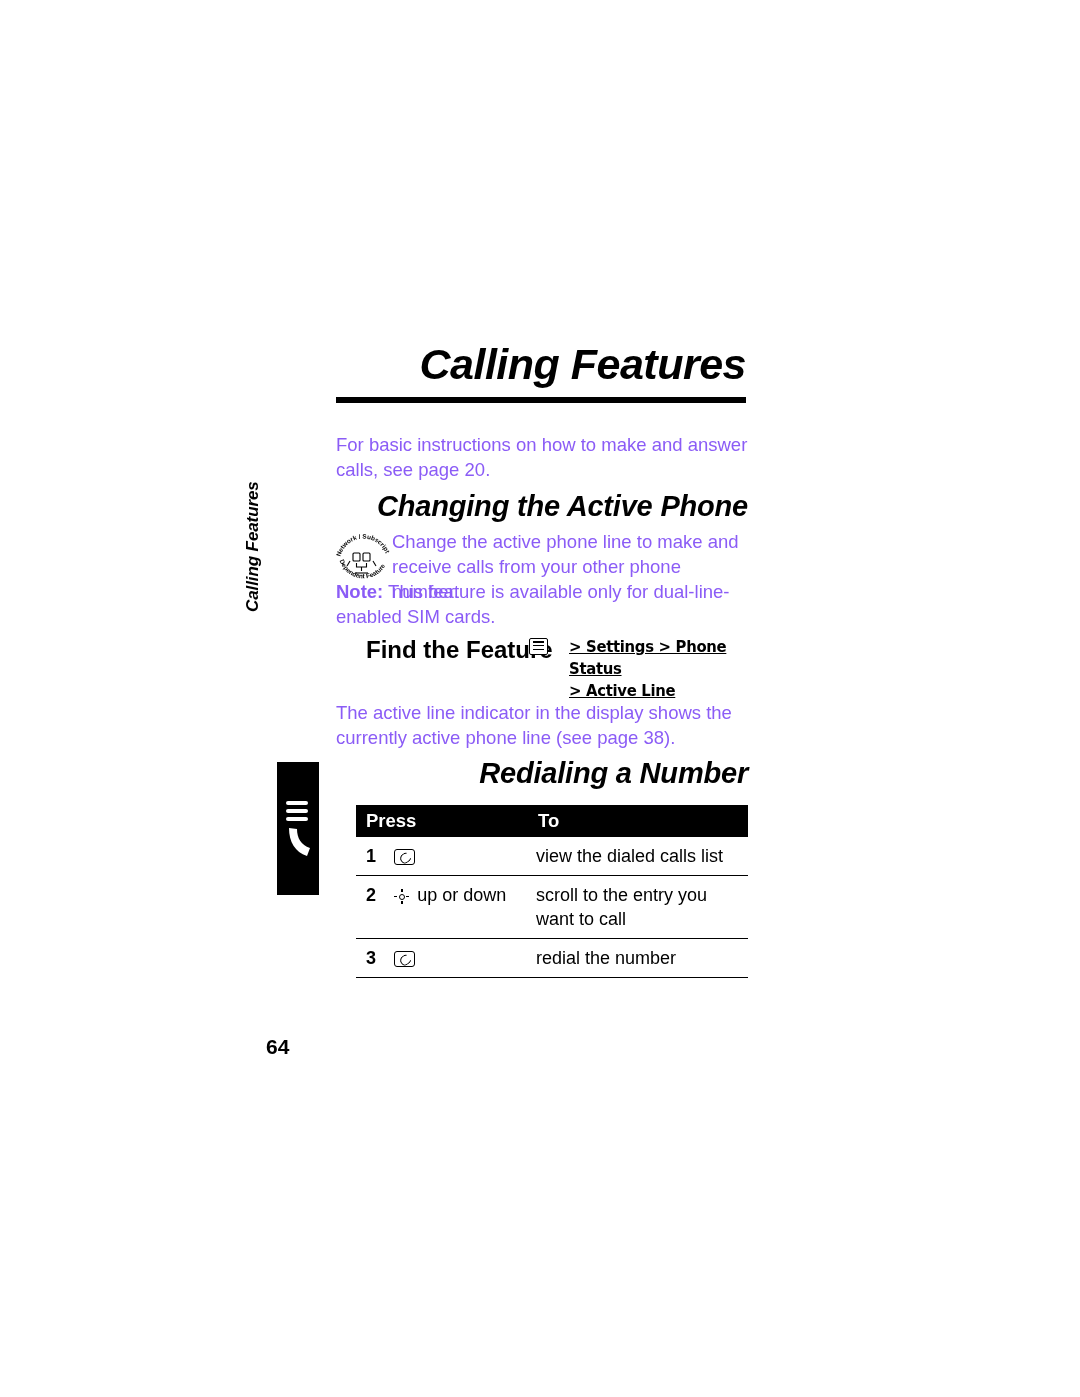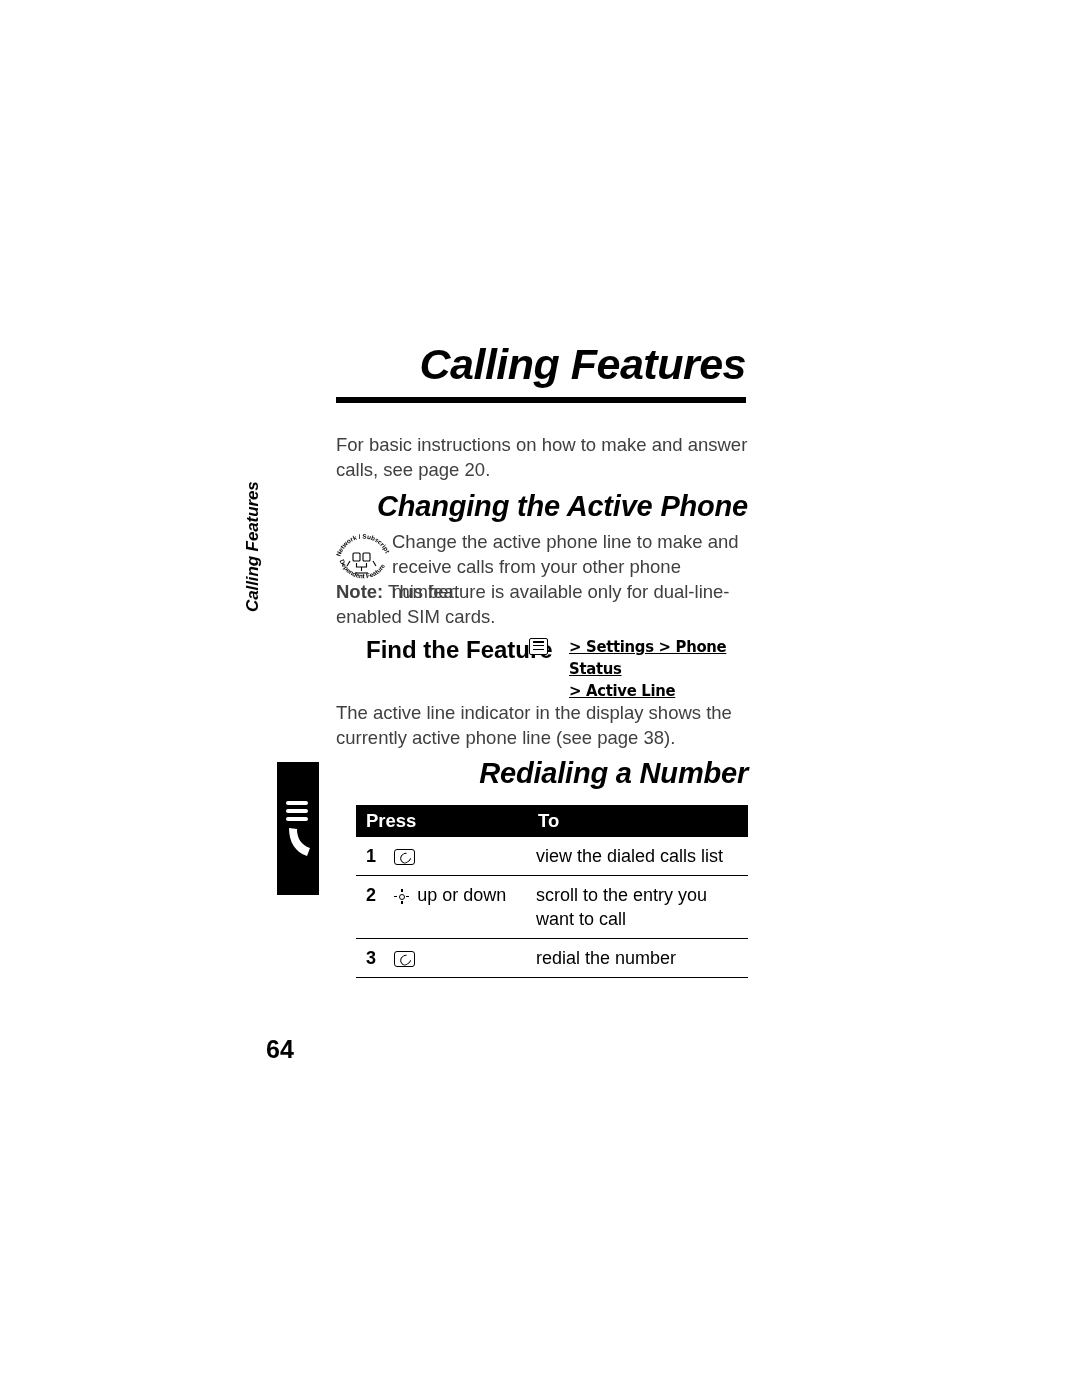--- a/index.html
+++ b/index.html
@@ -43,21 +43,21 @@
     width: 410px;
     height: 6px;
     background: #000;
   }
 
   
   .para {
     position: absolute;
     font-size: 18.5px;
     line-height: 25px;
-    color: #404040;
+    color: #8b5cf6;
   }
   #intro-para {
     left: 336px;
     top: 432px;
     width: 412px;
   }
 
   
   .section-heading {
     position: absolute;
@@ -263,21 +263,21 @@
     top: 36px;
     width: 30px;
     height: 62px;
   }
 
   
   .page-number {
     position: absolute;
     left: 266px;
     top: 1035px;
-    font-size: 25px;
+    font-size: 21px;
     font-weight: bold;
   }
 </style>
 </head>
 <body>
 
 <div class="page">
 
   <div class="chapter-title">Calling Features</div>
   <div class="title-rule"></div>

